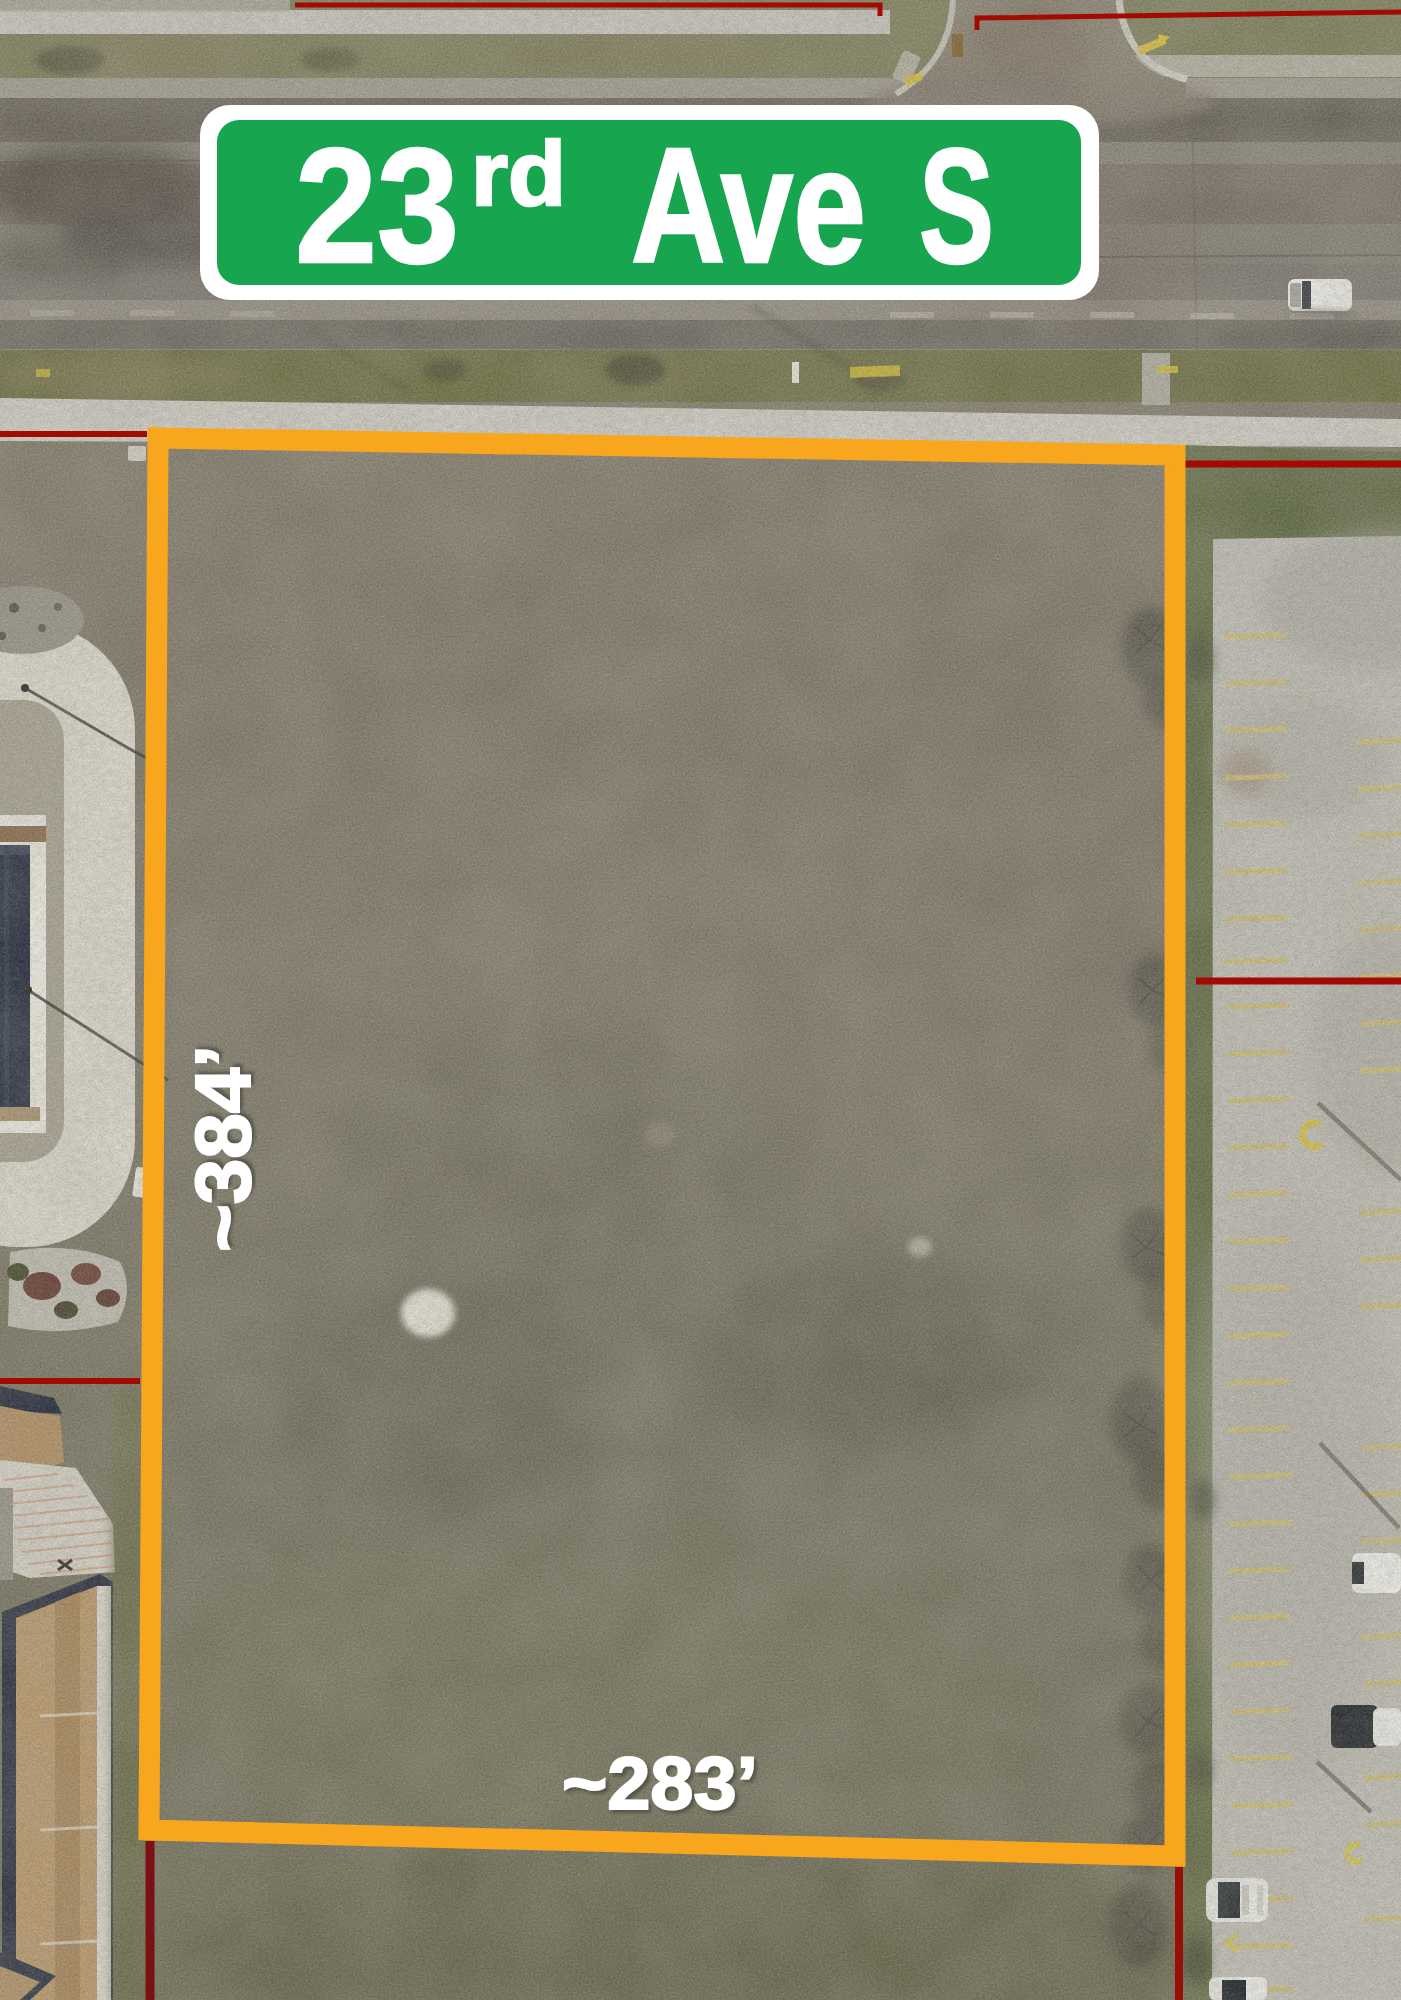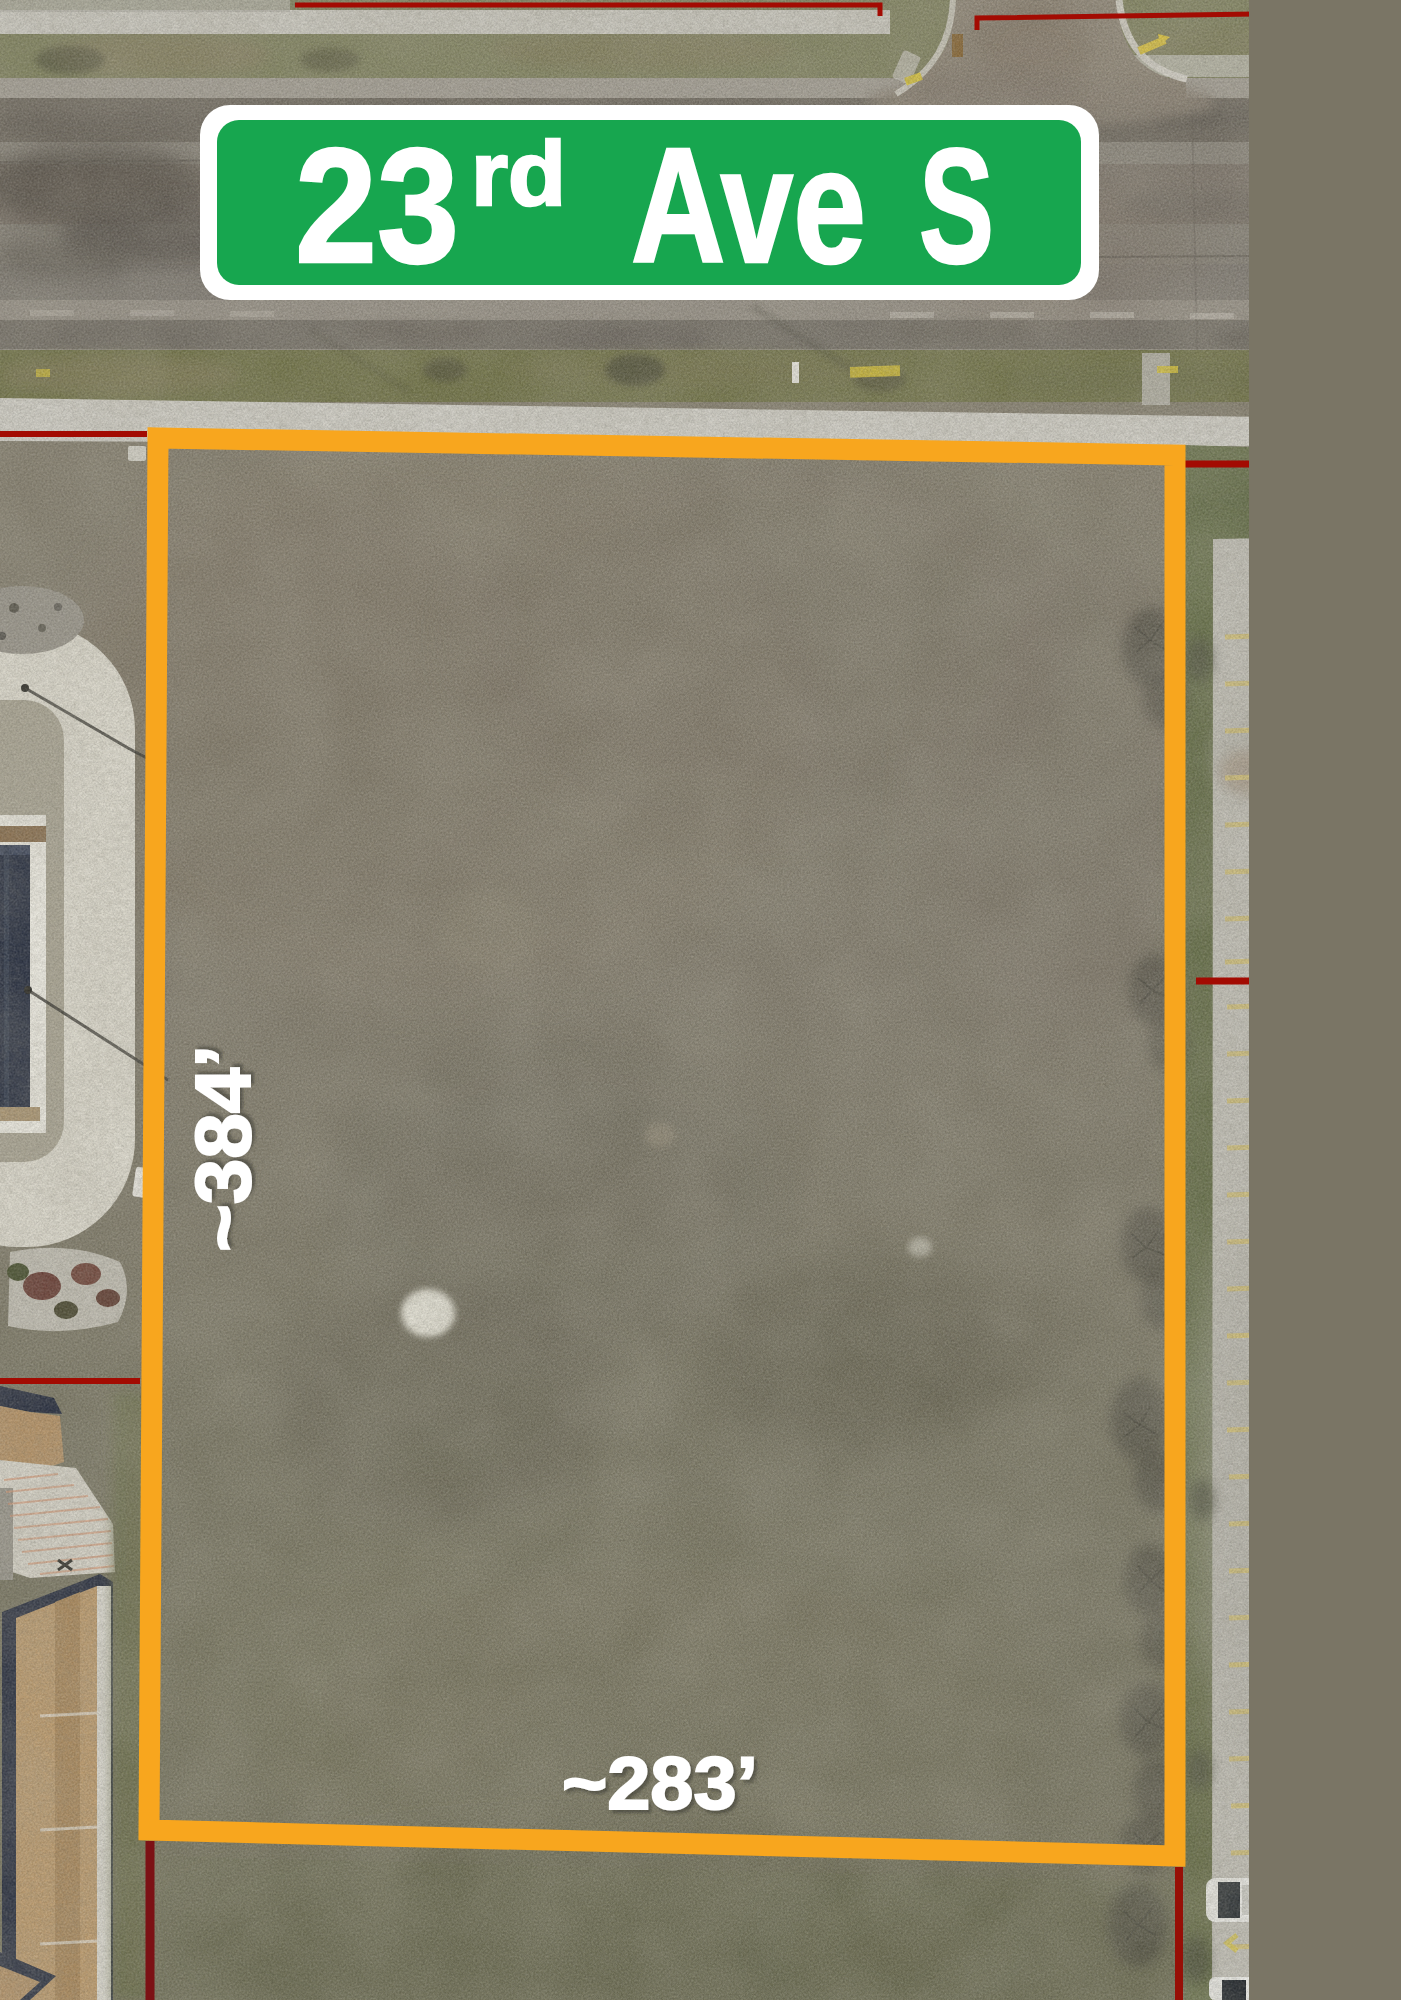--- a/index.html
+++ b/index.html
@@ -1,16 +1,16 @@
 <!DOCTYPE html>
 <html><head>
 <meta charset="utf-8">
 <style>
 html,body{margin:0;padding:0;background:#7a7565;}
-#stage{position:relative;width:1249px;height:2000px;overflow:hidden;font-family:"Liberation Sans",sans-serif;}
+#stage{position:relative;width:1401px;height:2000px;overflow:hidden;font-family:"Liberation Sans",sans-serif;}
 svg{display:block;}
 </style>
 </head>
 <body>
 <div id="stage">
 <svg width="1401" height="2000" viewBox="0 0 1401 2000" xmlns="http://www.w3.org/2000/svg">
 <defs>
 <filter id="b3" x="-50%" y="-50%" width="200%" height="200%">
           <feGaussianBlur stdDeviation="3"></feGaussianBlur>
         </filter>

